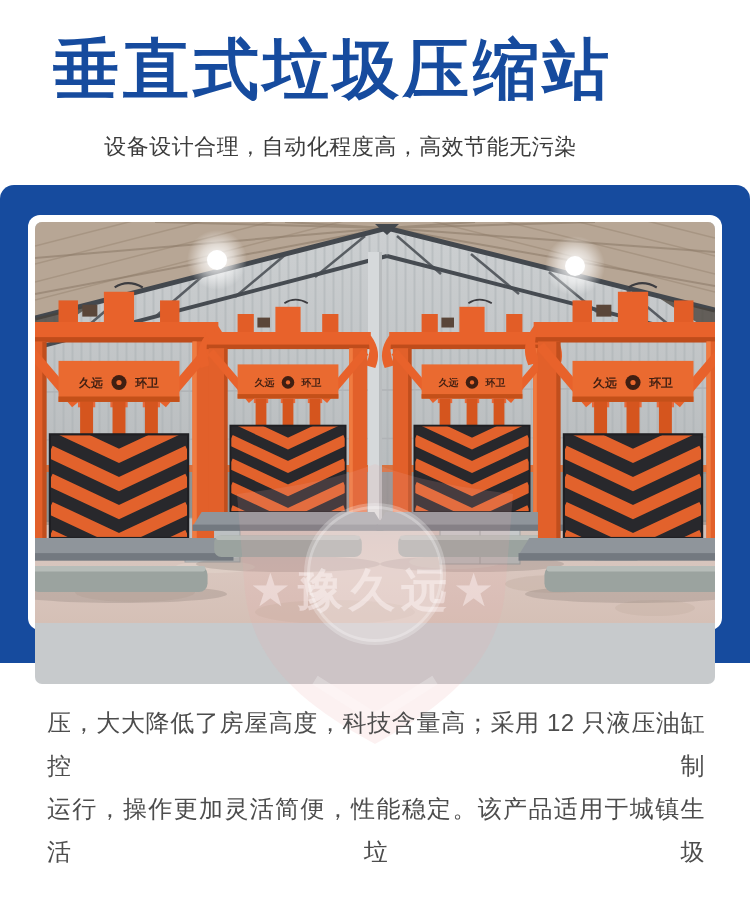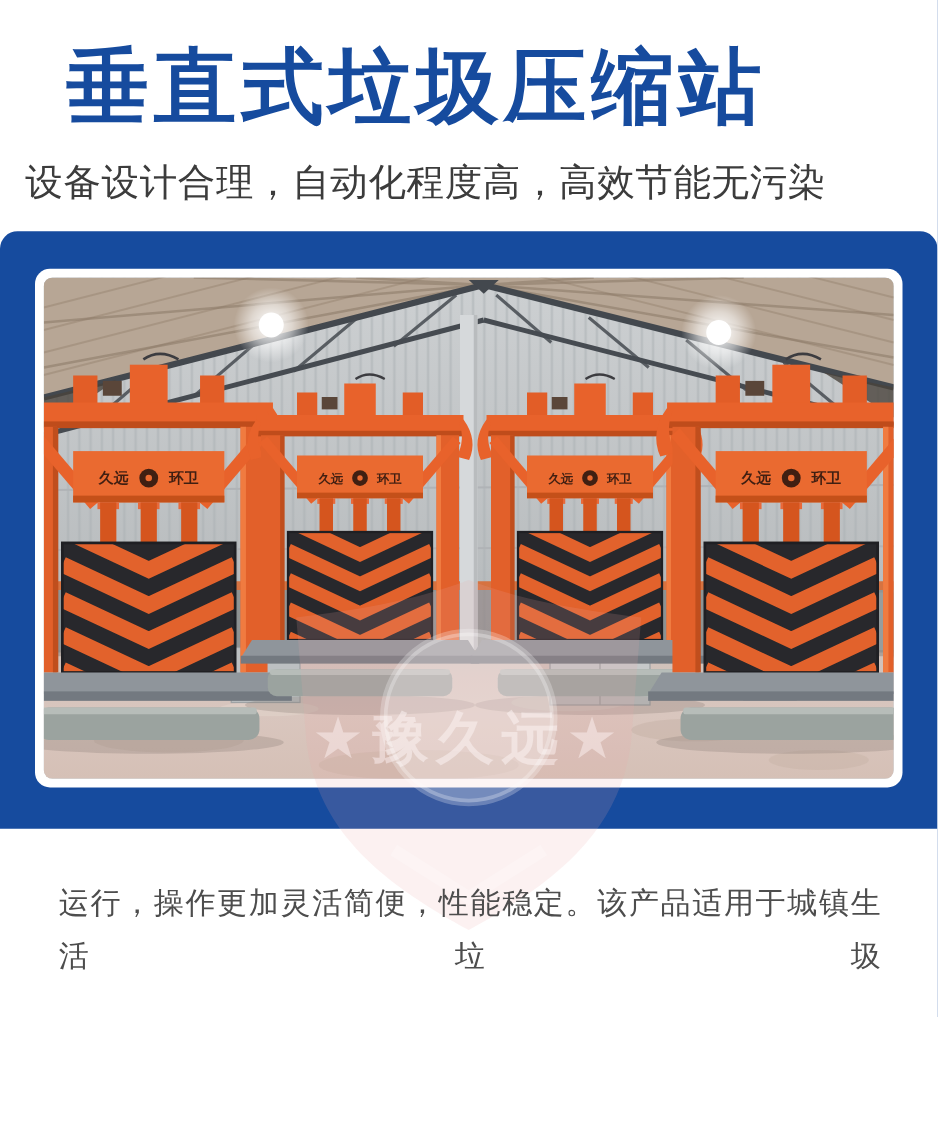--- a/index.html
+++ b/index.html
@@ -6,32 +6,32 @@
   .page{
     position:relative;width:750px;height:914px;background:#ffffff;overflow:hidden;
     font-family:"Liberation Sans","DejaVu Sans",sans-serif;
   }
   .hero-title{
     position:absolute;left:0;top:33px;width:666px;text-align:center;
     font-size:66px;line-height:72px;font-weight:900;color:#164b9e;letter-spacing:4px;white-space:nowrap;
   }
   .hero-subtitle{
     position:absolute;left:0;top:128px;width:681px;text-align:center;
-    font-size:30px;line-height:38px;font-weight:500;color:#3c3c3c;letter-spacing:0.5px;white-space:nowrap;
+    font-size:22px;line-height:38px;font-weight:500;color:#3c3c3c;letter-spacing:0.5px;white-space:nowrap;
   }
   .blue-band{
     position:absolute;left:0;top:185px;width:750px;height:478px;
     background:#164b9e;border-radius:14px 14px 0 0;
   }
   .photo-frame{
     position:absolute;left:28px;top:215px;width:680px;height:401px;
     background:#ffffff;padding:7px;border-radius:12px;
   }
   .photo-inner{
-    width:680px;height:401px;border-radius:7px;overflow:hidden;position:relative;background:#c7cacc;
+    width:680px;height:462px;border-radius:7px;overflow:hidden;position:relative;background:#c7cacc;
   }
   .photo-inner svg{display:block;}
   .shield-watermark{
     position:absolute;left:212px;top:452px;width:326px;height:300px;pointer-events:none;
   }
   .description{
     position:absolute;left:47px;top:701px;width:658px;
     font-size:24px;line-height:43px;color:#4d4d4d;letter-spacing:0.5px;
   }
   .desc-line{display:block;text-align:justify;text-align-last:justify;}
@@ -222,17 +222,18 @@
   </div>
 
   <svg class="shield-watermark" viewBox="-163 -150 326 300">
     <path d="M0,-138 C52,-118 108,-112 138,-108 L130,-10 C122,62 70,104 0,142 C-70,104 -122,62 -130,-10 L-138,-108 C-108,-112 -52,-118 0,-138 Z" fill="#eea9a9" opacity="0.16"></path>
     <circle cx="0" cy="-28" r="68" fill="#ffffff" opacity="0.3"></circle>
     <circle cx="0" cy="-28" r="68" fill="none" stroke="#ffffff" stroke-width="6" opacity="0.25"></circle>
     <path d="M-60,78 L0,116 L60,78" fill="none" stroke="#ffffff" stroke-width="10" opacity="0.25"></path>
   </svg>
 
   <div class="description">
+    <span class="desc-line">压，大大降低了房屋高度，科技含量高；采用 12 只液压油缸控制</span>
     <span class="desc-line">运行，操作更加灵活简便，性能稳定。该产品适用于城镇生活垃圾</span>
 
   </div>
 
 </div>
 
 </body></html>

